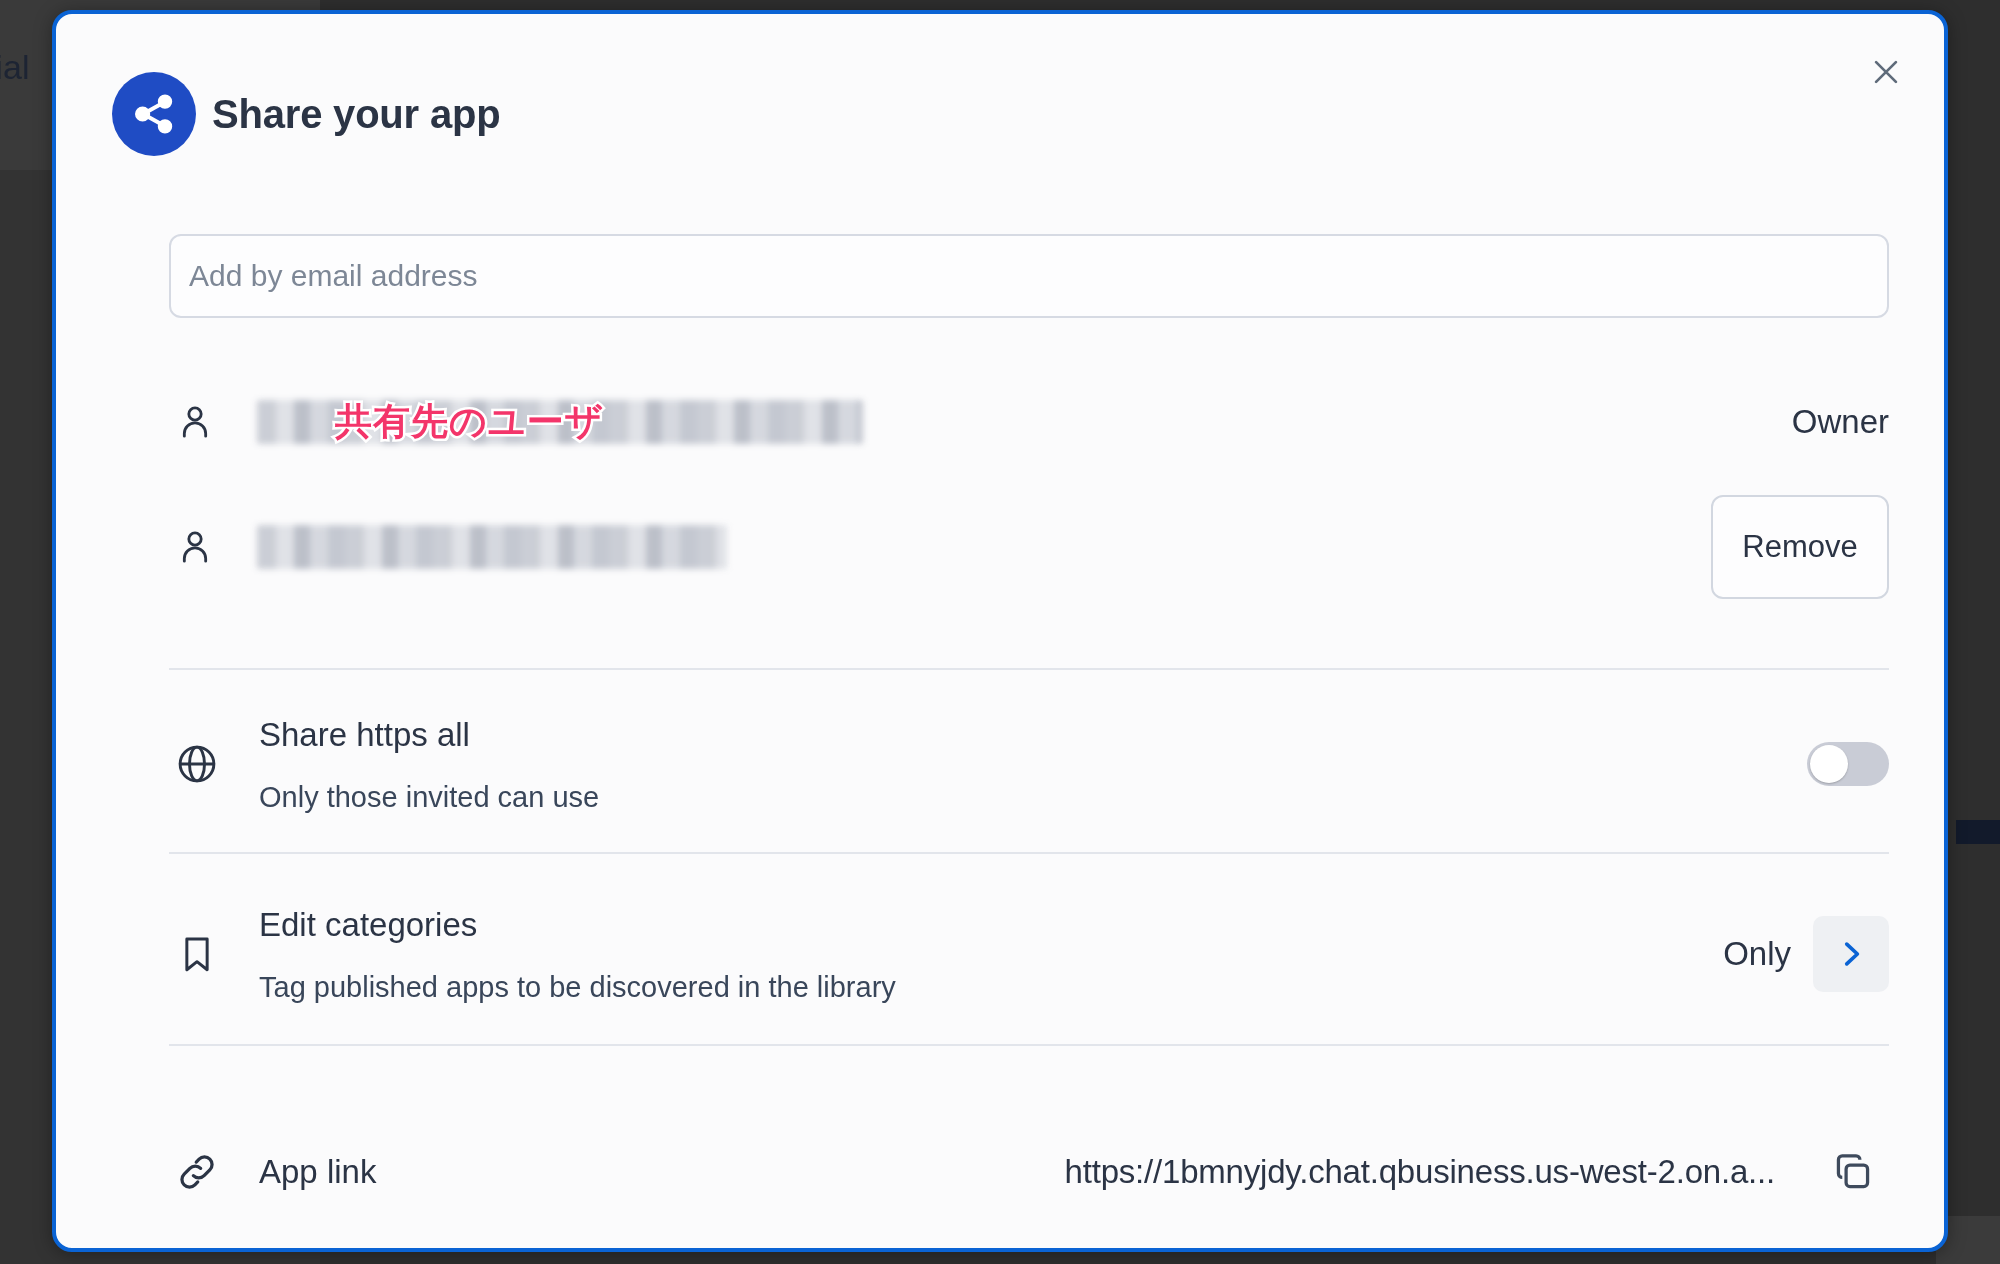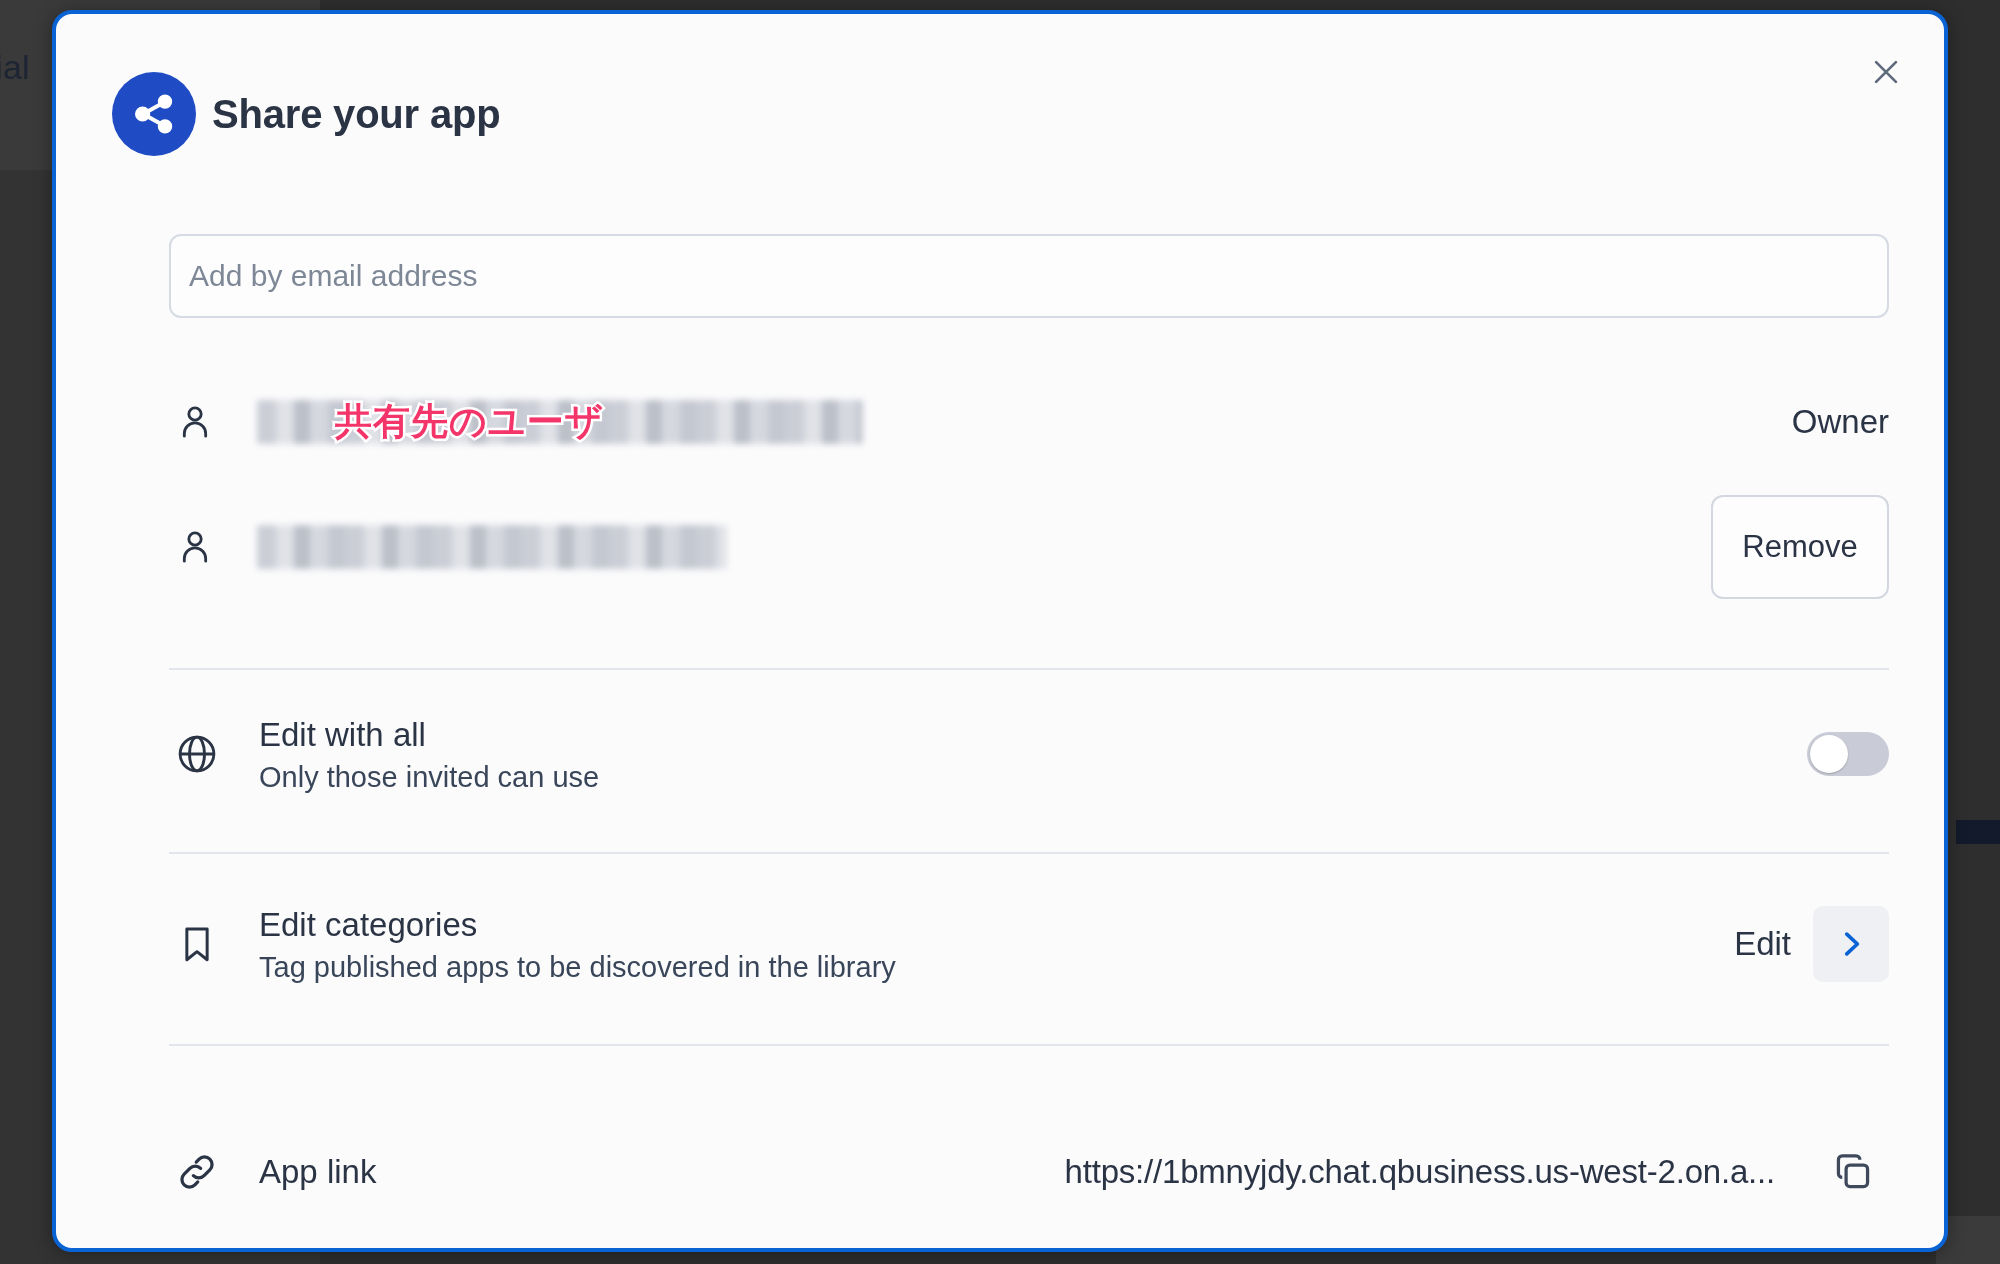--- a/index.html
+++ b/index.html
@@ -273,21 +273,21 @@
     margin-left: 34px;
   }
   .opt-title {
     font-size: 33px;
     color: #2b3445;
     line-height: 1.25;
   }
   .opt-sub {
     font-size: 29px;
     color: #39465a;
-    margin-top: 6px;
+    margin-top: 26px;
   }
 
   .toggle {
     margin-left: auto;
     width: 82px;
     height: 44px;
     border-radius: 22px;
     background: #c9ccd6;
     position: relative;
     cursor: pointer;
@@ -418,42 +418,42 @@
 
     <div class="opt-row o1">
       <div class="opt-icon">
         <svg width="44" height="44" viewBox="0 0 24 24" fill="none" stroke="currentColor" stroke-width="1.6">
           <circle cx="12" cy="12" r="9.2"></circle>
           <ellipse cx="12" cy="12" rx="4.1" ry="9.2"></ellipse>
           <path d="M2.8 12 H21.2"></path>
         </svg>
       </div>
       <div class="opt-text">
-        <div class="opt-title">Edit with all</div>
+        <div class="opt-title">Share https all</div>
         <div class="opt-sub">Only those invited can use</div>
       </div>
       <div class="toggle">
         <div class="knob"></div>
       </div>
     </div>
 
     <div class="divider d2"></div>
 
     <div class="opt-row o2">
       <div class="opt-icon">
         <svg width="42" height="46" viewBox="0 0 24 24" fill="none" stroke="currentColor" stroke-width="1.7" stroke-linejoin="round">
           <path d="M6.2 3.4 h11.6 v17.6 l-5.8 -4.6 l-5.8 4.6 z"></path>
         </svg>
       </div>
       <div class="opt-text">
         <div class="opt-title">Edit categories</div>
         <div class="opt-sub">Tag published apps to be discovered in the library</div>
       </div>
       <div class="cat-right">
-        <div class="cat-value">Edit</div>
+        <div class="cat-value">Only</div>
         <button class="chev-btn">
           <svg width="34" height="34" viewBox="0 0 24 24" fill="none" stroke="currentColor" stroke-width="2.6" stroke-linecap="round" stroke-linejoin="round">
             <path d="M9 5 L16.5 12 L9 19"></path>
           </svg>
         </button>
       </div>
     </div>
 
     <div class="divider d3"></div>
 

